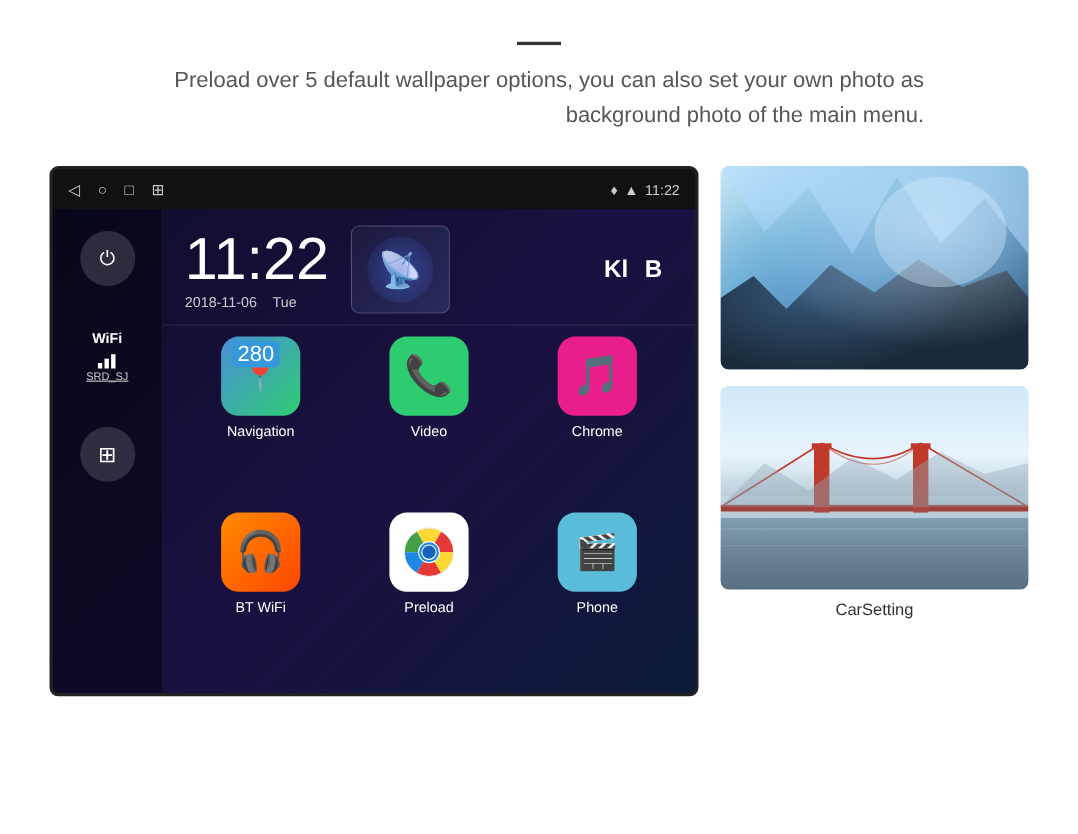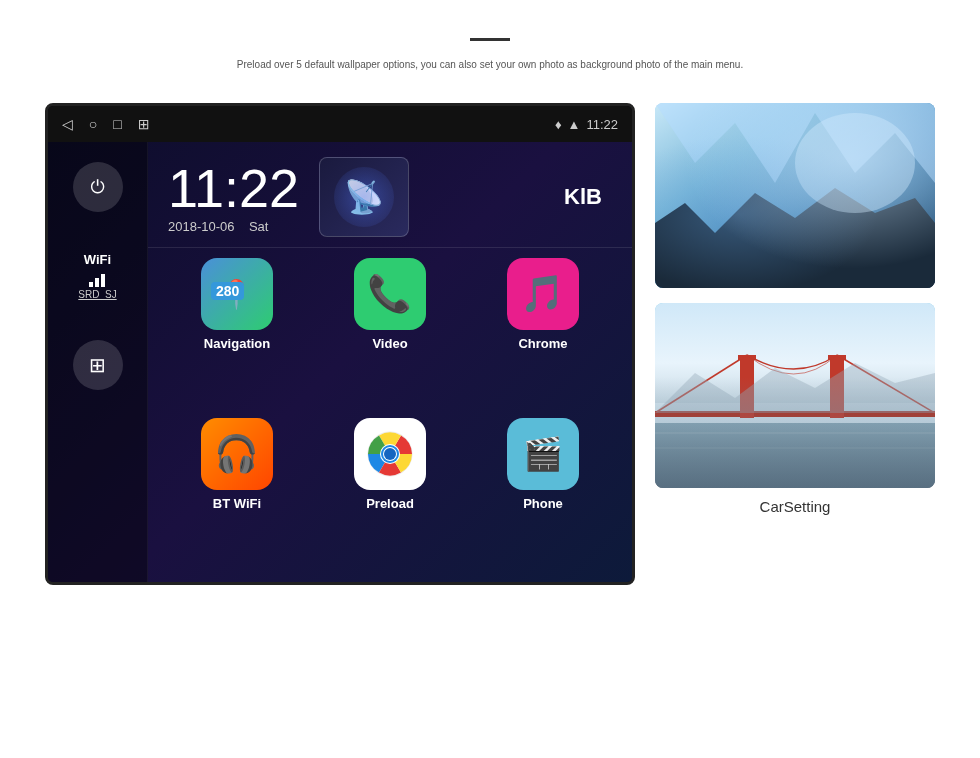--- a/index.html
+++ b/index.html
@@ -26,21 +26,21 @@
     }
 
     .title-divider {
       width: 40px;
       height: 3px;
       background: #333;
       margin: 8px auto 16px;
     }
 
     .page-description {
-      font-size: 10px;
+      font-size: 20px;
       color: #555;
       line-height: 1.6;
       max-width: 700px;
       text-align: right;
     }
 
     .main-content {
       display: flex;
       width: 100%;
       padding: 10px 40px 30px;
@@ -202,20 +202,21 @@
     .radio-glow {
       position: absolute;
       width: 60px;
       height: 60px;
       border-radius: 50%;
       background: radial-gradient(circle, rgba(80,120,255,0.4), transparent);
     }
 
     .app-letters {
       display: flex;
+      gap: 15px;
       align-items: center;
       margin-left: auto;
       padding-right: 10px;
     }
 
     .app-letter {
       color: white;
       font-size: 22px;
       font-weight: bold;
     }
@@ -246,21 +247,20 @@
       justify-content: center;
       font-size: 32px;
       position: relative;
       overflow: hidden;
     }
 
     .app-label {
       color: white;
       font-size: 13px;
       text-align: left;
-      font-weight: bold;
     }
 
     
     .icon-nav {
       background: linear-gradient(135deg, #4a90d9 0%, #2ecc71 100%);
     }
     .icon-phone {
       background: #2ecc71;
     }
     .icon-music {
@@ -329,26 +329,26 @@
       position: relative;
       width: 100%;
       height: 100%;
       display: flex;
       align-items: center;
       justify-content: center;
     }
 
     .map-badge {
       position: absolute;
-      top: 24px;
+      top: 4px;
       left: 10px;
       background: #3498db;
       color: white;
-      font-size: 14px;
-      font-weight: bold;
+      font-size: 20px;
+      font-weight: normal;
       padding: 2px 5px;
       border-radius: 4px;
       line-height: 1;
     }
 
     .map-pin {
       color: white;
       font-size: 28px;
     }
 
@@ -432,23 +432,23 @@
           <span style="font-size:20px;">⊞</span>
         </div>
       </div>
 
       <div class="main-display">
 
         <div class="time-widget">
           <div class="time-block">
             <div class="time-display">11:22</div>
             <div class="date-display">
-              <span>2018-10-06</span>
+              <span>2018-11-06</span>
               &nbsp;&nbsp;
-              <span>Sat</span>
+              <span>Tue</span>
             </div>
           </div>
 
           <div class="radio-widget">
             <div class="radio-glow"></div>
             <span class="radio-icon">📡</span>
           </div>
 
           <div class="app-letters">
             <span class="app-letter">Kl</span>

